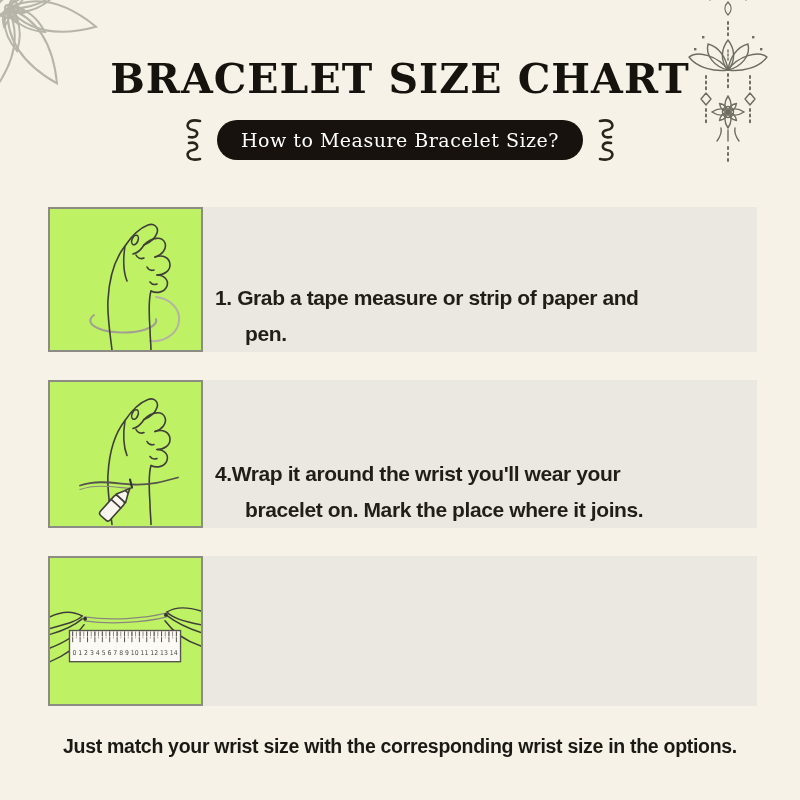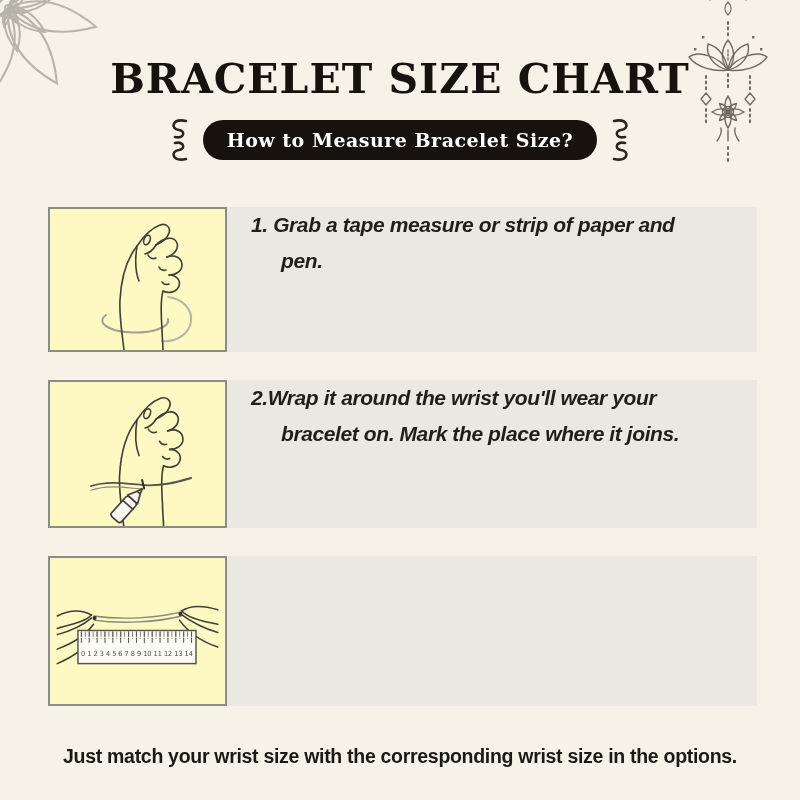--- a/index.html
+++ b/index.html
@@ -18,48 +18,48 @@
     font-family:"DejaVu Serif","Liberation Serif",serif;
     font-weight:700;font-size:41px;letter-spacing:1px;color:#16130e;
     margin:1px;
   }
   .badge-row{
     position:absolute;top:117px;left:0;right:0;height:46px;
     display:flex;justify-content:center;align-items:center;gap:13px;
   }
   .pill{
     background:#17120d;color:#ffffff;border-radius:22px;
-    font-family:"DejaVu Serif","Liberation Serif",serif;font-weight:700;
+    font-family:"DejaVu Serif","Liberation Serif",serif;font-weight:400;
     font-size:19px;letter-spacing:.5px;padding:9px 24px;white-space:nowrap;
   }
   .flourish{width:30px;height:46px;}
   .flourish.right{transform:scaleX(-1);}
   
   .step{
     position:absolute;left:48px;width:709px;background:#ebe8e1;
     display:flex;align-items:stretch;
   }
   .step-1{top:207px;height:145px;}
   .step-2{top:380px;height:148px;}
   .step-3{top:556px;height:150px;}
   .illus{
-    flex:none;width:179px;background:#fef9c3;
+    flex:none;width:155px;background:#bef264;
     border:2px solid #8c8b84;box-sizing:border-box;
   }
   .illus svg{width:100%;height:100%;display:block;}
-  .step-body{flex:1;display:flex;align-items:flex-start;padding:0 4px 0 24px;min-width:0;font-style:italic;}
+  .step-body{flex:1;display:flex;align-items:flex-end;padding:0 4px 0 12px;min-width:0;}
   .step-text{
     margin:0;font-size:21px;line-height:36px;font-weight:700;
     letter-spacing:-0.4px;color:#201e19;
     white-space:pre-line;padding-left:30px;text-indent:-30px;
   }
   
   .footer{
     position:absolute;top:731px;left:0;right:0;text-align:center;
-    font-size:19.5px;font-weight:700;letter-spacing:-0.3px;color:#1b1914;margin:14px;
+    font-size:19.5px;font-weight:700;letter-spacing:-0.3px;color:#1b1914;margin:4px;
   }
 </style>
 </head>
 <body>
 
 <svg class="mandala" viewBox="0 0 118 118">
   <g transform="translate(8,8)" fill="none" stroke="#b7b4aa" stroke-width="2">
     <circle r="3"></circle>
     <circle r="10"></circle>
     <g>
@@ -187,21 +187,21 @@
       </g>
       <g transform="translate(68,118) rotate(42)" fill="#f9f6ef" stroke="#403e39" stroke-width="1.6" stroke-linejoin="round" stroke-linecap="round">
         <rect x="-6.5" y="-4" width="13" height="26" rx="3"></rect>
         <path d="M-6.5,-4 L-2,-13 L2,-13 L6.5,-4 Z"></path>
         <path d="M-2,-13 L0,-18 L2,-13" fill="none"></path>
         <line x1="-6.5" y1="3" x2="6.5" y2="3"></line>
       </g>
     </svg>
   </div>
   <div class="step-body">
-    <p class="step-text">2.Wrap it around the wrist you'll wear your
+    <p class="step-text">4.Wrap it around the wrist you'll wear your
 bracelet on. Mark the place where it joins.</p>
   </div>
 </div>
 
 <div class="step step-3">
   <div class="illus">
     <svg viewBox="0 0 155 141">
       <defs>
         <pattern id="tickMinor" width="3.8" height="7" patternUnits="userSpaceOnUse">
           <rect x="0" y="0" width="0.8" height="6" fill="#6e6c65"></rect>

